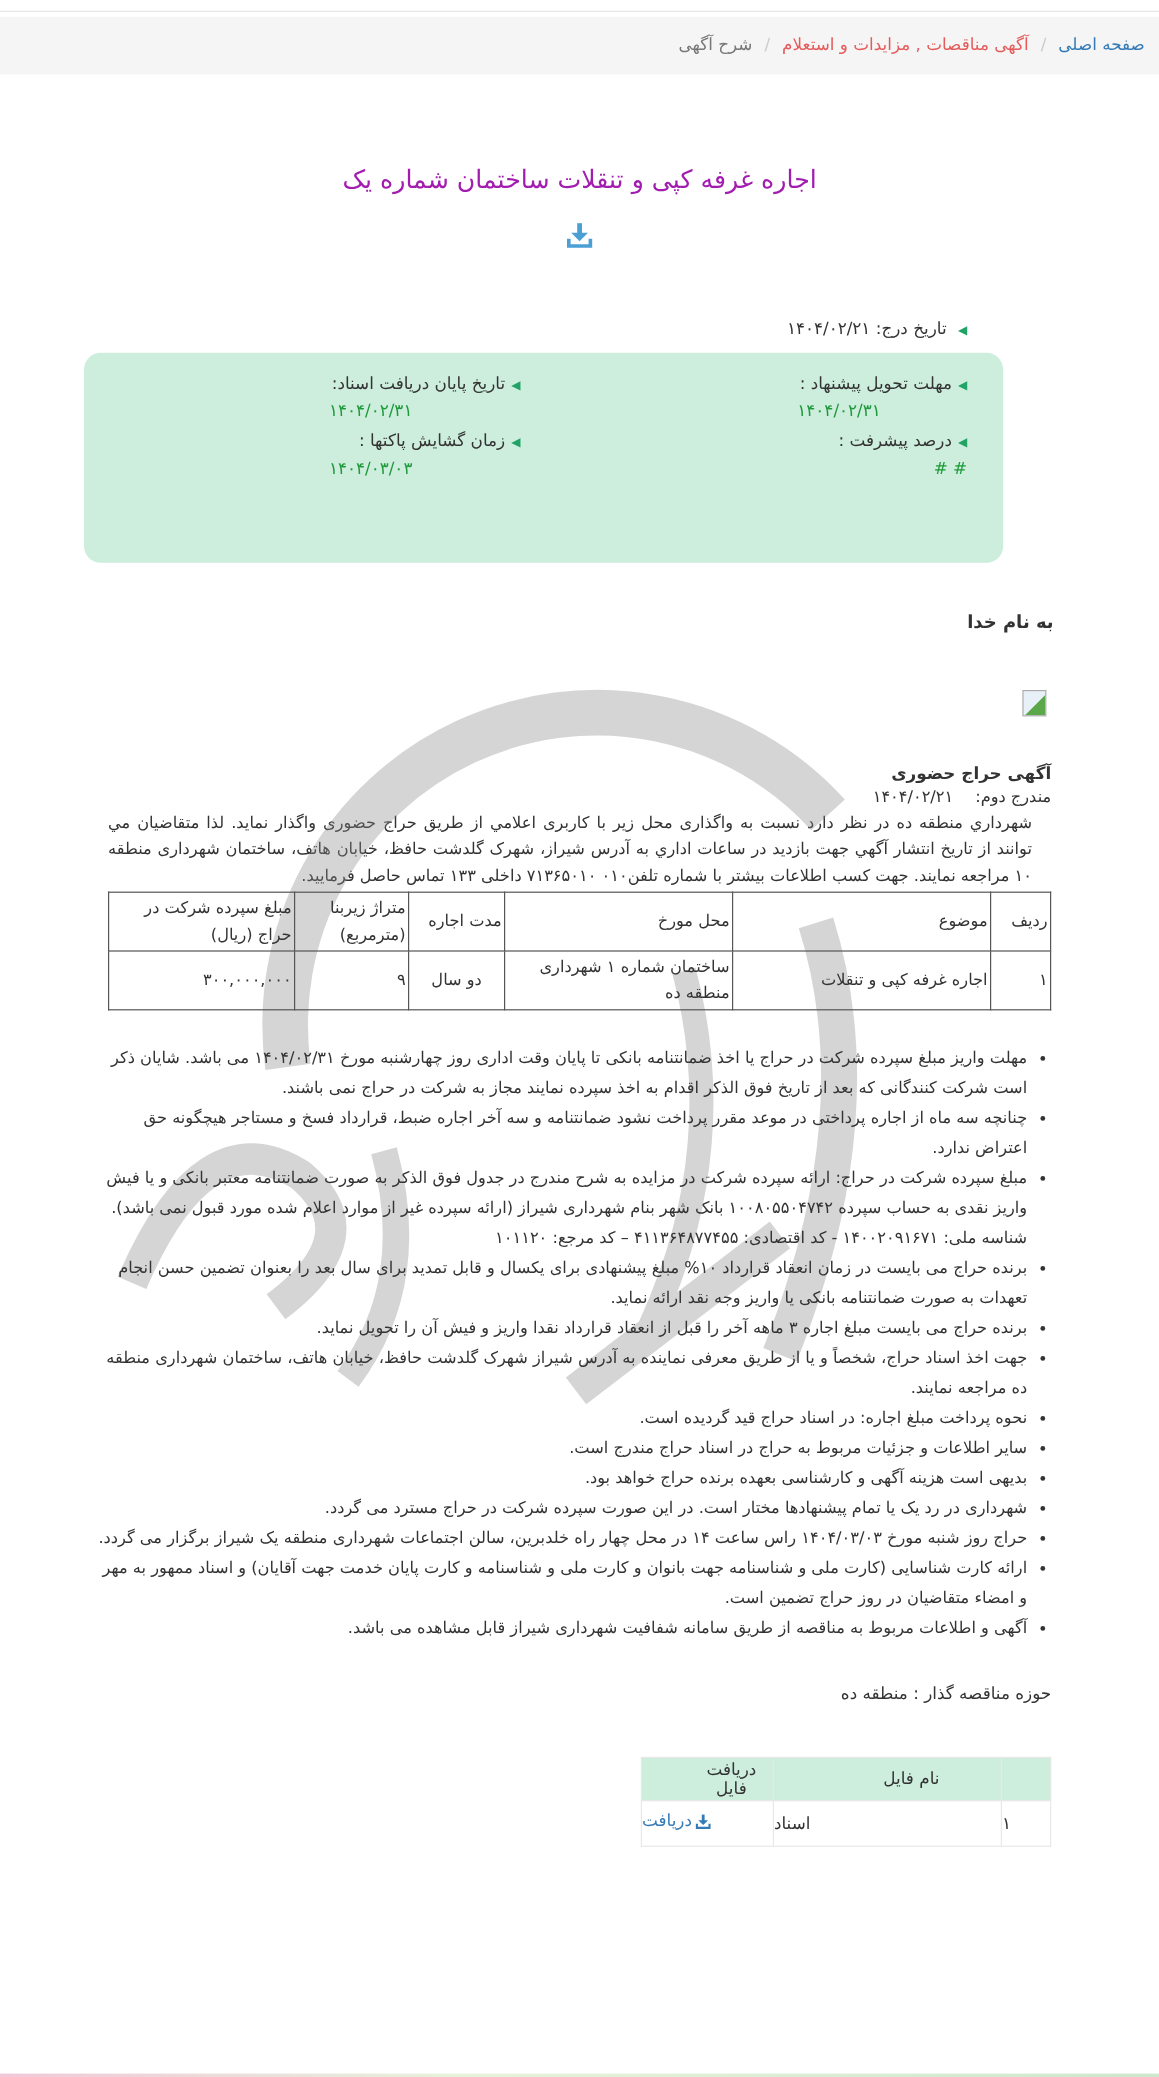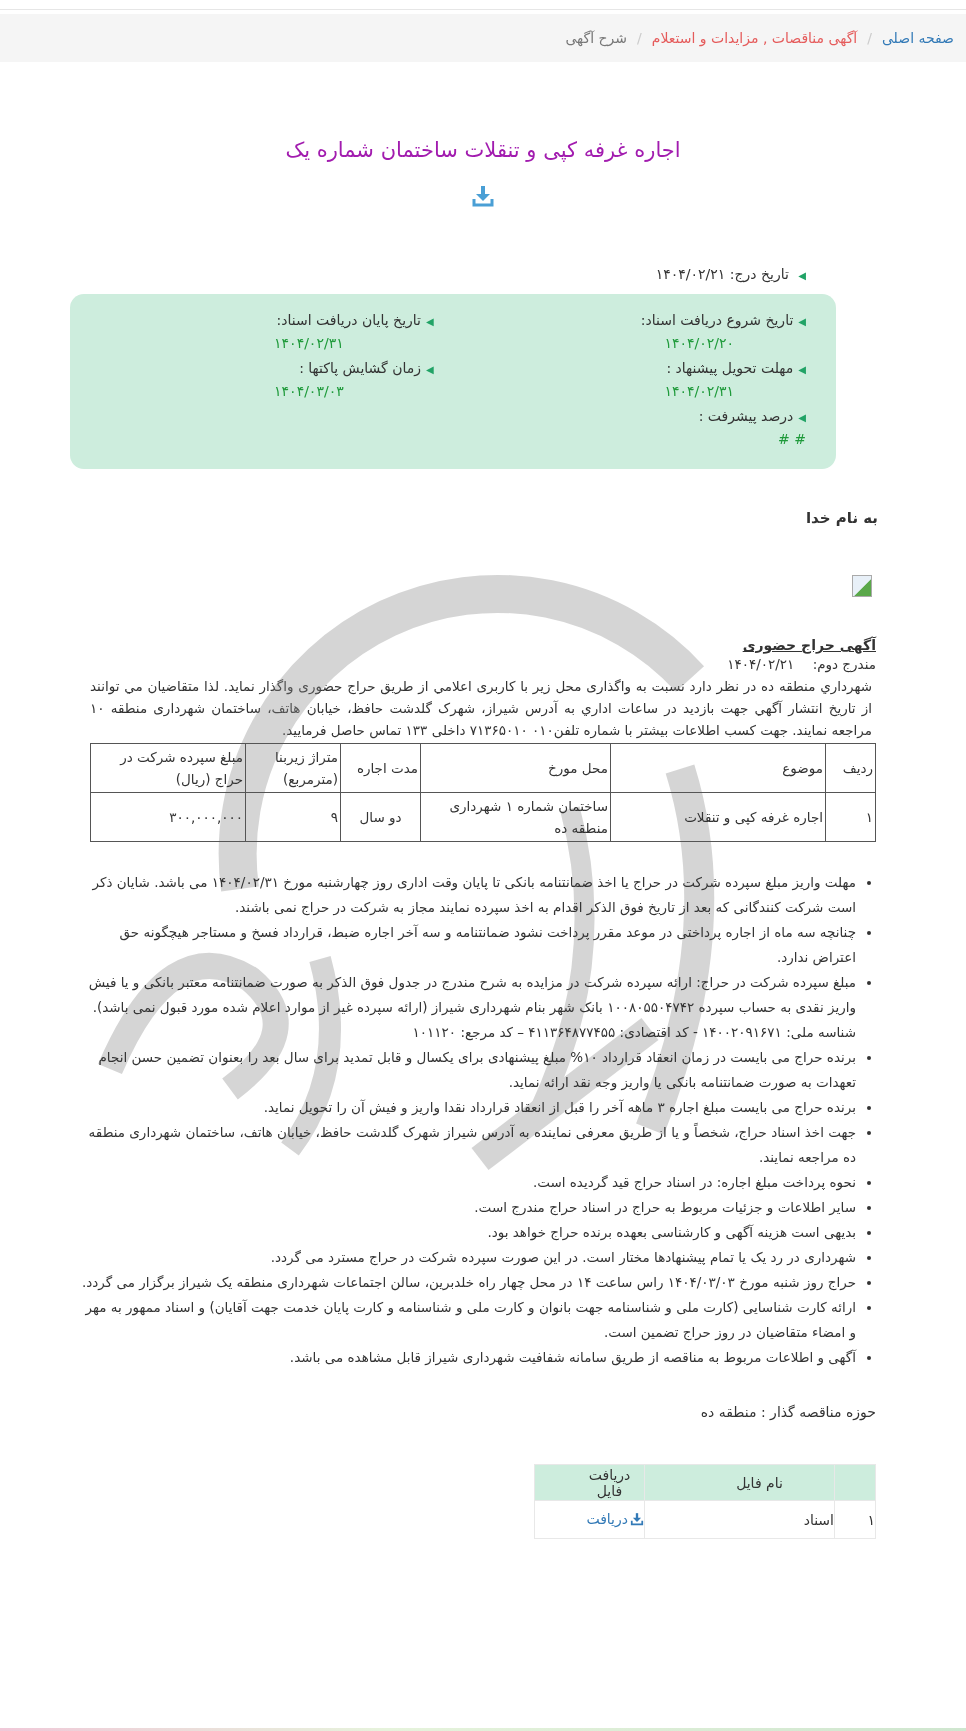--- a/index.html
+++ b/index.html
@@ -79,24 +79,24 @@
     font-weight: bold; font-size: 15px;
     margin-top: 40px; margin-right: -2px;
   }
   .broken-img {
     margin-top: 48px;
     width: 20px; height: 22px;
     border: 1px solid #aaa;
     background: linear-gradient(135deg, #e8f0f8 55%, #5aa84a 56%);
     margin-right: 4px;
   }
-  .ad-title { font-weight: bold; font-size: 14px; margin-top: 40px; text-decoration: underline; }
+  .ad-title { font-weight: bold; font-size: 14px; margin-top: 40px; }
   .line { font-size: 13.5px; line-height: 22px; }
   .line .date { margin-right: 14px; }
-  .para { font-size: 13.5px; line-height: 22px; text-align: justify; margin-right: 4px; }
+  .para { font-size: 13.5px; line-height: 22px; text-align: justify; margin-right: 16px; }
 
   table.spec {
     border-collapse: collapse;
     width: 100%;
     margin-top: 2px;
     font-size: 13.5px;
     position: relative;
     z-index: 1;
   }
   table.spec td {
@@ -127,21 +127,21 @@
   table.files th {
     background: #cdeddd;
     font-weight: normal;
     height: 36px;
     border: 1px solid #e8e8e8;
     padding-left: 40px;
   }
   table.files td {
     height: 38px;
     border: 1px solid #e8e8e8;
-    text-align: right;
+    text-align: left;
   }
   .dl-link { color: #337ab7; cursor: pointer; display: inline-flex; align-items: center; gap: 2px; }
   .bottom-bar {
     position: absolute; left: 0; right: 0; bottom: 0;
     height: 3px;
     background: linear-gradient(90deg, #f0c8d8 0%, #e6f3dc 40%, #cfe6cf 100%);
   }
 </style>
 </head>
 <body>
@@ -167,24 +167,20 @@
 </div>
 
 <div class="insert-date">
   <span class="tri">◀</span>
   <span>تاریخ درج:</span>
   <span>۱۴۰۴/۰۲/۲۱</span>
 </div>
 
 <section class="info-box">
   <div class="info-col right">
-    <div class="info-item">
-      <div class="info-label"><span class="tri">◀</span><span>تاریخ شروع دریافت اسناد:</span></div>
-      <div class="info-value">۱۴۰۴/۰۲/۲۰</div>
-    </div>
     <div class="info-item">
       <div class="info-label"><span class="tri">◀</span><span>مهلت تحویل پیشنهاد :</span></div>
       <div class="info-value">۱۴۰۴/۰۲/۳۱</div>
     </div>
     <div class="info-item">
       <div class="info-label"><span class="tri">◀</span><span>درصد پیشرفت :</span></div>
       <div class="info-value" style="padding-right:0"># #</div>
     </div>
   </div>
   <div class="info-col left">

